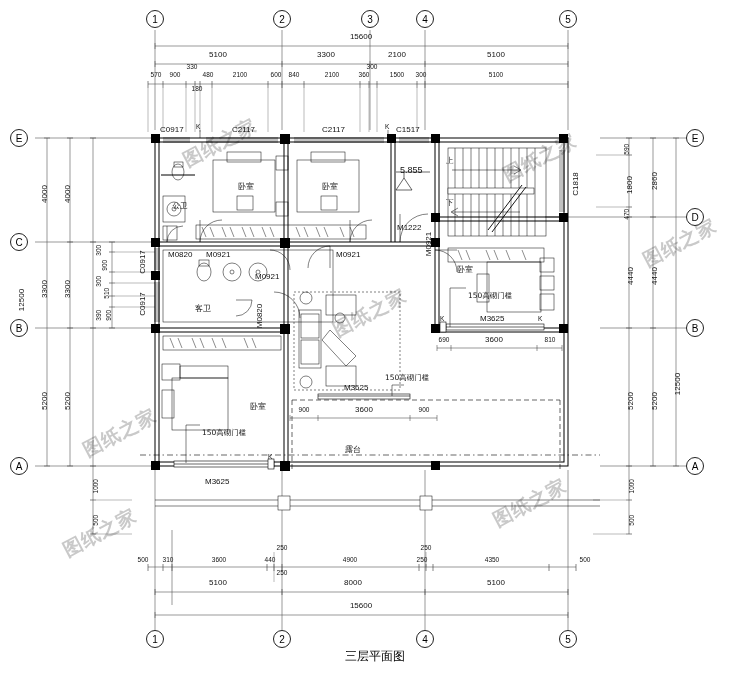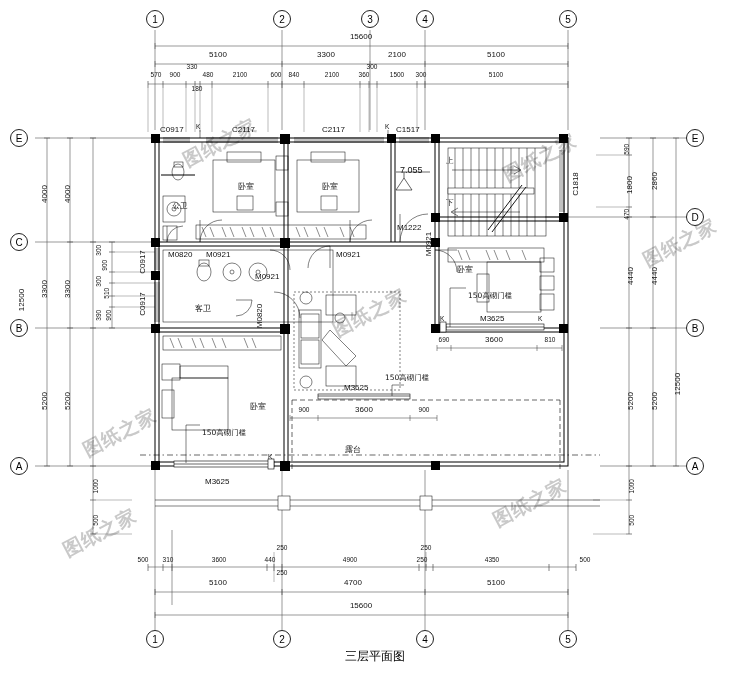--- a/index.html
+++ b/index.html
@@ -598,21 +598,21 @@
   <div class="lbl c tiny" style="left:270px;top:557px;">440</div>
   <div class="lbl c tiny" style="left:282px;top:545px;">250</div>
   <div class="lbl c tiny" style="left:282px;top:570px;">250</div>
   <div class="lbl c tiny" style="left:350px;top:557px;">4900</div>
   <div class="lbl c tiny" style="left:426px;top:545px;">250</div>
   <div class="lbl c tiny" style="left:422px;top:557px;">250</div>
   <div class="lbl c tiny" style="left:492px;top:557px;">4350</div>
   <div class="lbl c tiny" style="left:585px;top:557px;">500</div>
 
   <div class="lbl c" style="left:218px;top:579px;">5100</div>
-  <div class="lbl c" style="left:353px;top:579px;">4700</div>
+  <div class="lbl c" style="left:353px;top:579px;">8000</div>
   <div class="lbl c" style="left:496px;top:579px;">5100</div>
   <div class="lbl c" style="left:361px;top:602px;">15600</div>
 
   <div class="gridcircle" style="left:146px;top:630px;">1</div>
   <div class="gridcircle" style="left:273px;top:630px;">2</div>
   <div class="gridcircle" style="left:416px;top:630px;">4</div>
   <div class="gridcircle" style="left:559px;top:630px;">5</div>
 
   <div class="lbl" style="left:160px;top:126px;">C0917</div>
   <div class="lbl" style="left:232px;top:126px;">C2117</div>
@@ -638,21 +638,21 @@
   <div class="lbl cnb c" style="left:330px;top:183px;">卧室</div>
   <div class="lbl cnb c" style="left:203px;top:305px;">客卫</div>
   <div class="lbl cnb c" style="left:465px;top:266px;">卧室</div>
   <div class="lbl cnb c" style="left:258px;top:403px;">卧室</div>
   <div class="lbl cnb c" style="left:353px;top:446px;">露台</div>
 
   <div class="lbl cn" style="left:468px;top:292px;">150高砌门槛</div>
   <div class="lbl cn" style="left:202px;top:429px;">150高砌门槛</div>
   <div class="lbl cn" style="left:385px;top:374px;">150高砌门槛</div>
 
-  <div class="lbl" style="left:400px;top:166px;font-size:9px;">7.055</div>
+  <div class="lbl" style="left:400px;top:166px;font-size:9px;">5.855</div>
 
   <div class="lbl cn" style="left:446px;top:157px;">上</div>
   <div class="lbl cn" style="left:446px;top:199px;">下</div>
 
   <div class="lbl tiny" style="left:196px;top:124px;">K</div>
   <div class="lbl tiny" style="left:385px;top:124px;">K</div>
   <div class="lbl tiny" style="left:440px;top:316px;">K</div>
   <div class="lbl tiny" style="left:268px;top:454px;">K</div>
   <div class="lbl tiny" style="left:538px;top:316px;">K</div>
 

